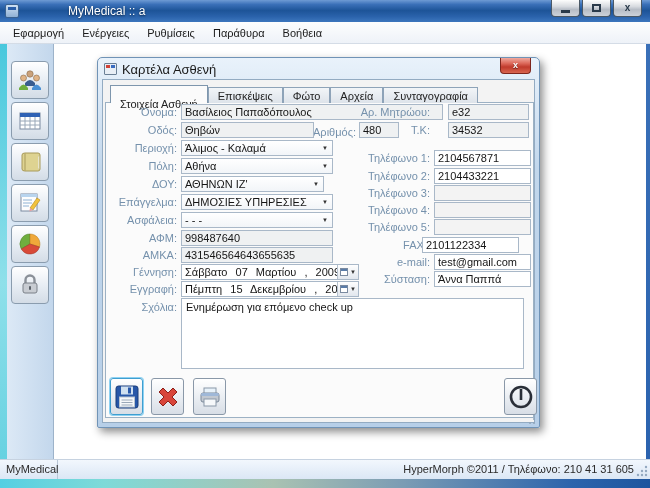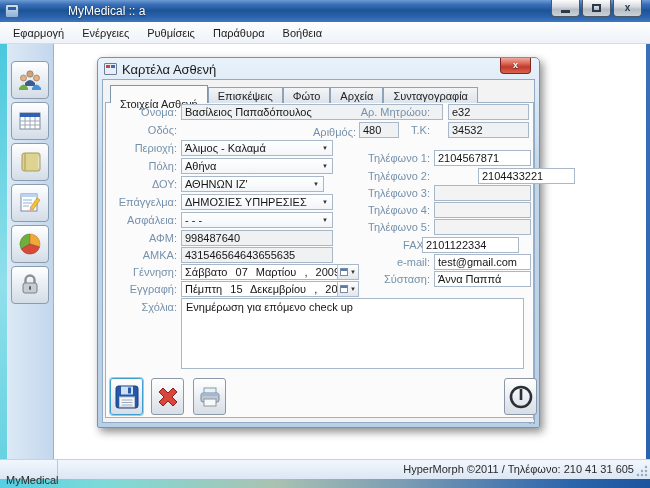--- a/index.html
+++ b/index.html
@@ -47,21 +47,21 @@
   .side-btn { width:38px; height:38px; margin:0 auto 3px auto;
     background:linear-gradient(#ffffff,#e6ecf3 55%,#d3dce6);
     border:1px solid #8a9cae; border-radius:4px;
     display:flex; align-items:center; justify-content:center; }
 
   
   .mdi { position:absolute; left:55px; top:44px; right:4px; bottom:29px; background:#fff; }
   .statusbar { position:absolute; left:0; right:0; bottom:9px; height:20px;
     background:linear-gradient(#f2f7fd,#dbe7f5); border-top:1px solid #c6d2e0;
     font-size:11px; color:#2a2a2a; }
-  .status-left { position:absolute; left:0; top:0; bottom:0; width:58px; padding:14px 0 0 6px;
+  .status-left { position:absolute; left:0; top:0; bottom:0; width:58px; padding:3px 0 0 6px;
     border-right:1px solid #b9c7d7; }
   .status-right { position:absolute; right:16px; top:3px; }
 
   
   .dialog { position:absolute; left:97px; top:57px; width:443px; height:371px;
     background:linear-gradient(180deg,#e9f2fb,#c2d7ec 30%,#b7cfe8);
     border:1px solid #7093b6; border-radius:5px 5px 2px 2px;
     box-shadow:3px 4px 9px rgba(0,0,0,.45); z-index:5; }
   .dlg-titlebar { position:absolute; left:6px; top:3px; height:16px; display:flex;
     align-items:center; gap:5px; }
@@ -230,20 +230,21 @@
     <div class="lbl lbl-l" style="top:138px">Επάγγελμα:</div>
     <div class="lbl lbl-l" style="top:156px">Ασφάλεια:</div>
     <div class="lbl lbl-l" style="top:174px">ΑΦΜ:</div>
     <div class="lbl lbl-l" style="top:191px">ΑΜΚΑ:</div>
     <div class="lbl lbl-l" style="top:208px">Γέννηση:</div>
     <div class="lbl lbl-l" style="top:225px">Εγγραφή:</div>
     <div class="lbl lbl-l" style="top:243px">Σχόλια:</div>
     <div class="lbl" style="top:68px; left:192px; width:66px">Αριθμός:</div>
 
     <input class="fld gray" style="top: 46px; left: 83px; width: 262px;" value="Βασίλειος Παπαδόπουλος">
+    <input class="fld gray" style="top: 64px; left: 83px; width: 133px;" value="Θηβών">
     <input class="fld gray" style="top: 64px; left: 261px; width: 40px;" value="480">
 
     <div class="combo" style="top:82px; left:83px; width:152px">
       <span class="cb-text">Άλιμος - Καλαμά</span>
       <span class="cb-arrow">▼</span>
     </div>
     <div class="combo" style="top:100px; left:83px; width:152px">
       <span class="cb-text">Αθήνα</span>
       <span class="cb-arrow">▼</span>
     </div>
@@ -287,21 +288,21 @@
     <div class="lbl lbl-r" style="top:129px">Τηλέφωνο 3:</div>
     <div class="lbl lbl-r" style="top:146px">Τηλέφωνο 4:</div>
     <div class="lbl lbl-r" style="top:163px">Τηλέφωνο 5:</div>
     <div class="lbl lbl-r" style="top:181px">FAX :</div>
     <div class="lbl lbl-r" style="top:198px">e-mail:</div>
     <div class="lbl lbl-r" style="top:215px">Σύσταση:</div>
 
     <input class="fld gray" style="top: 46px; left: 350px; width: 81px;" value="e32">
     <input class="fld gray" style="top: 64px; left: 350px; width: 81px;" value="34532">
     <input class="fld" style="top: 92px; left: 336px; width: 97px;" value="2104567871">
-    <input class="fld" style="top: 110px; left: 336px; width: 97px; margin-left: 44px;" value="2104433221">
+    <input class="fld" style="top: 110px; left: 336px; width: 97px;" value="2104433221">
     <input class="fld dis" style="top: 127px; left: 336px; width: 97px;" value="">
     <input class="fld dis" style="top: 144px; left: 336px; width: 97px;" value="">
     <input class="fld dis" style="top: 161px; left: 336px; width: 97px;" value="">
     <input class="fld" style="top: 179px; left: 324px; width: 97px;" value="2101122334">
     <input class="fld" style="top: 196px; left: 336px; width: 97px;" value="test@gmail.com">
     <input class="fld" style="top: 213px; left: 336px; width: 97px;" value="Άννα Παππά">
 
     <div class="img-btn focus" style="left:12px; top:320px">
       <svg width="26" height="26" viewBox="0 0 26 26">
         <rect x="2" y="2" width="22" height="22" rx="2.5" fill="#2757a8" stroke="#1a3c78"></rect>

